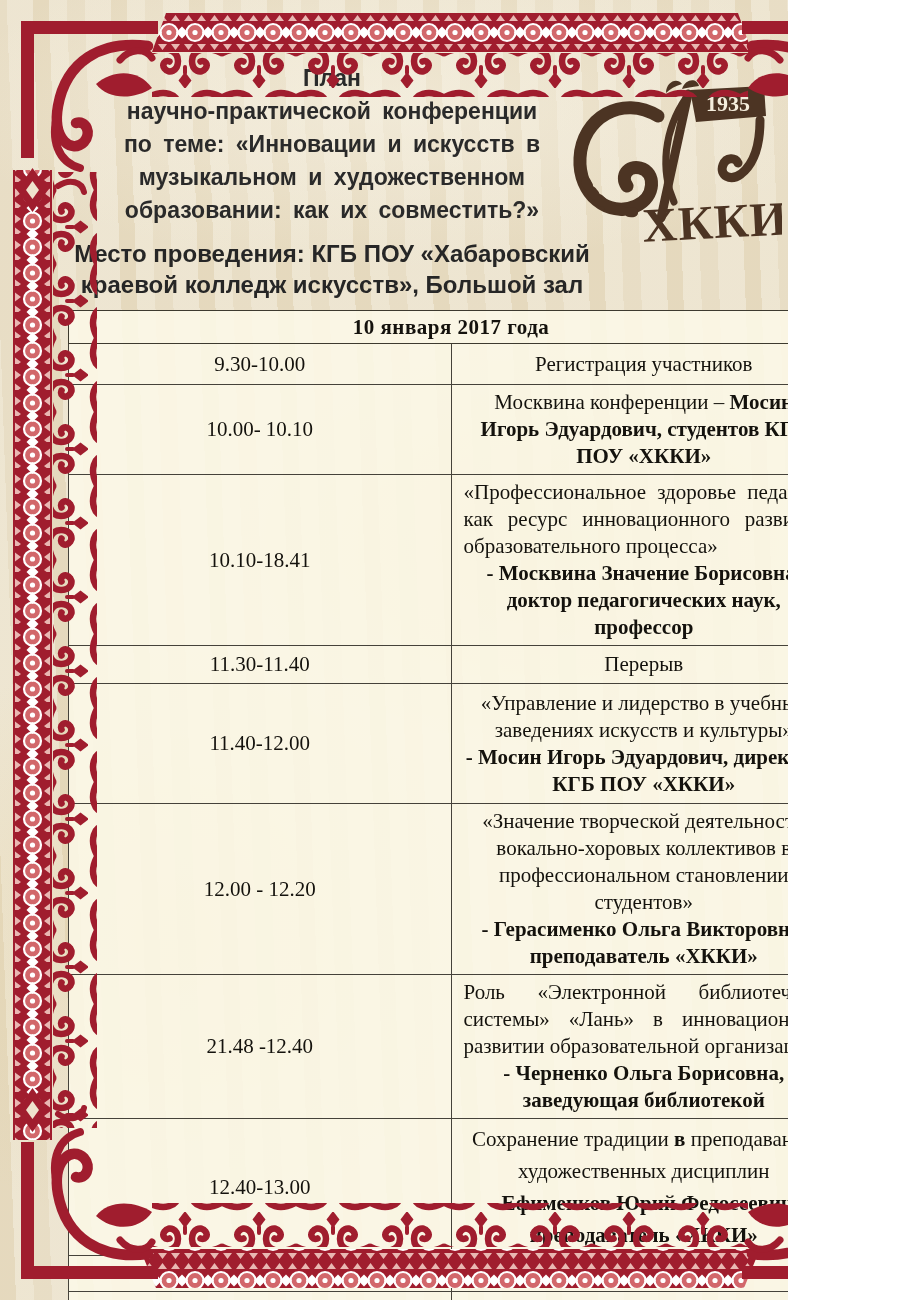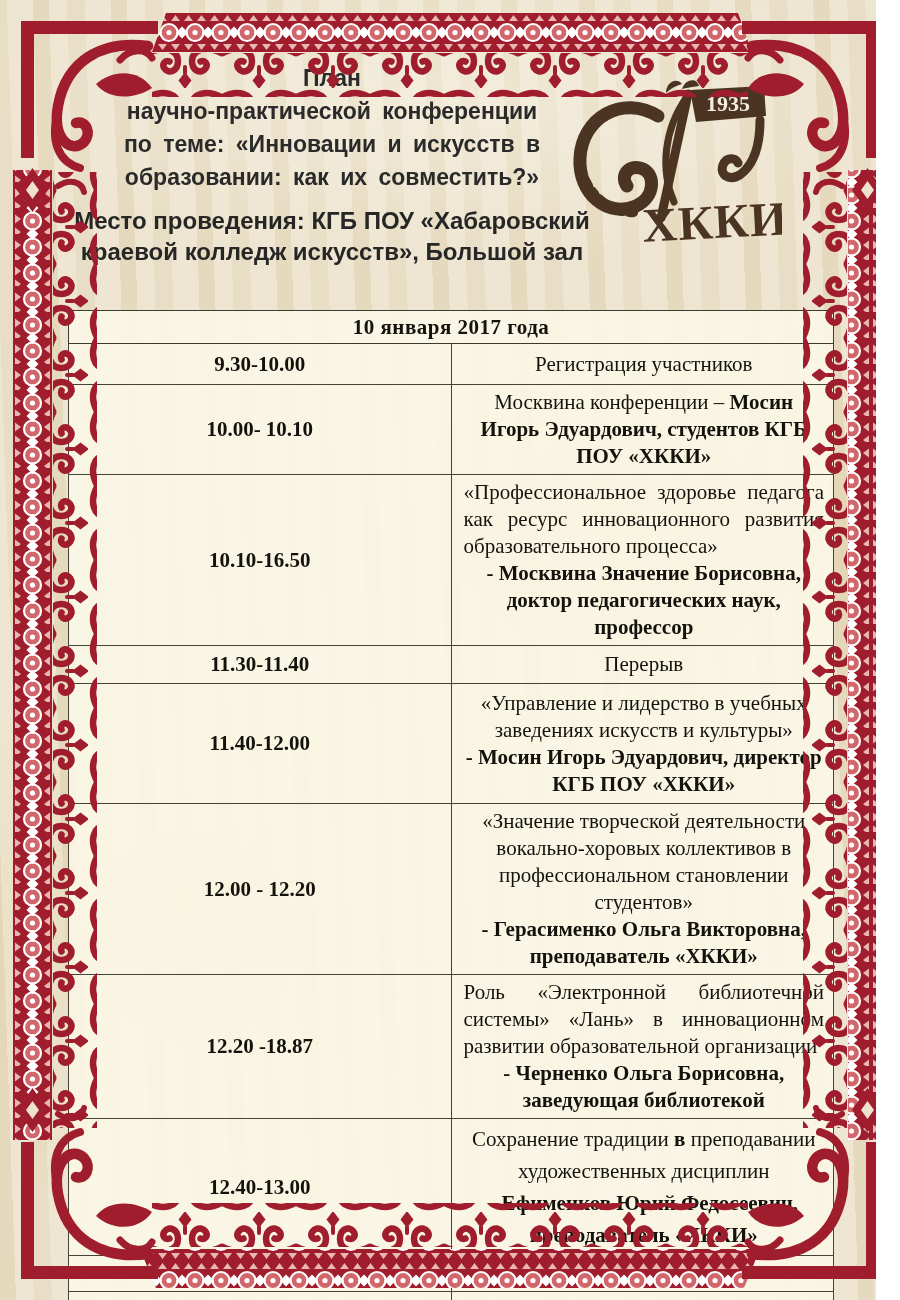--- a/index.html
+++ b/index.html
@@ -1,17 +1,17 @@
 <!DOCTYPE html>
 <html><head>
 <meta charset="utf-8">
 <style>
   html,body{margin:0;padding:0;}
   .page{
-    position:relative;width:876px;height:1300px;overflow:hidden;
+    position:relative;width:788px;height:1300px;overflow:hidden;
     background-color:#ebe2cd;
     background-image:
       radial-gradient(ellipse 480px 300px at 72% 42%, rgba(221,199,146,.45), transparent 70%),
       radial-gradient(ellipse 420px 420px at 22% 72%, rgba(223,204,156,.40), transparent 72%),
       radial-gradient(ellipse 600px 220px at 50% 8%, rgba(248,243,229,.55), transparent 75%),
       repeating-linear-gradient(88deg,
         rgba(206,181,128,.20) 0 16px,
         rgba(245,239,221,.28) 16px 34px,
         rgba(206,181,128,.10) 34px 52px,
         rgba(247,241,226,.22) 52px 78px);
@@ -34,21 +34,21 @@
   }
   table.program th{
     border:1.6px solid #3d3a2f;height:30px;
     font:700 21px/26px "Liberation Serif",serif;color:#14120d;
     text-align:center;letter-spacing:.5px;
   }
   table.program td{
     border:1.4px solid #45423a;vertical-align:middle;
     font-family:"Liberation Serif",serif;color:#14120d;
   }
-  td.time{width:188px;text-align:center;font-size:21px;font-weight:bold;}
+  td.time{width:188px;text-align:center;font-size:21px;}
   td.desc{padding:4px 9px 4px 12px;font-size:21px;}
   .para{line-height:27px;text-align:center;}
   .para.justify{text-align:justify;}
   .b{font-weight:700;}
   tbody tr:nth-child(1){height:41px;}
   tbody tr:nth-child(2){height:69px;}
   tbody tr:nth-child(3){height:123px;}
   tbody tr:nth-child(4){height:38px;}
   tbody tr:nth-child(5){height:120px;}
   tbody tr:nth-child(6){height:142px;}
@@ -65,20 +65,21 @@
 
 <div class="page">
 
   <div class="content">
 
     <div class="header">
       <div class="titles">
         <div class="title-line">План</div>
         <div class="title-line">научно-практической   конференции</div>
         <div class="title-line">по теме: «Инновации  и искусств  в</div>
+        <div class="title-line">музыкальном  и художественном</div>
         <div class="title-line">образовании:  как  их совместить?»</div>
       </div>
       <div class="venue">
         <div class="venue-line">Место проведения: КГБ ПОУ «Хабаровский</div>
         <div class="venue-line">краевой колледж искусств», Большой зал</div>
       </div>
     </div>
 
     <div class="logo">
       <svg viewBox="0 0 218 198" width="218" height="198">
@@ -117,21 +118,21 @@
               <div class="para"><span>Регистрация участников</span></div>
             </td>
           </tr>
           <tr>
             <td class="time">10.00- 10.10</td>
             <td class="desc">
               <div class="para"><span>Москвина конференции – </span><span class="b">Мосин Игорь Эдуардович, студентов КГБ ПОУ  «ХККИ»</span></div>
             </td>
           </tr>
           <tr>
-            <td class="time">10.10-16.50</td>
+            <td class="time">10.10-18.41</td>
             <td class="desc">
               <div class="para justify"><span>«Профессиональное здоровье педагога   как ресурс инновационного развития образовательного процесса»</span></div>
               <div class="para"><span class="b">- Москвина Значение Борисовна,</span></div>
               <div class="para"><span class="b">доктор педагогических наук, профессор</span></div>
             </td>
           </tr>
           <tr>
             <td class="time">11.30-11.40</td>
             <td class="desc">
               <div class="para"><span>Перерыв</span></div>
@@ -145,21 +146,21 @@
             </td>
           </tr>
           <tr>
             <td class="time">12.00 - 12.20</td>
             <td class="desc">
               <div class="para"><span>«Значение творческой деятельности вокально-хоровых коллективов в профессиональном становлении студентов»</span></div>
               <div class="para"><span class="b">- Герасименко Ольга  Викторовна, преподаватель «ХККИ»</span></div>
             </td>
           </tr>
           <tr>
-            <td class="time">12.20 -18.87</td>
+            <td class="time">21.48 -12.40</td>
             <td class="desc">
               <div class="para justify"><span>Роль «Электронной библиотечной системы» «Лань» в инновационном развитии образовательной организации</span></div>
               <div class="para"><span class="b">- Черненко Ольга Борисовна, заведующая библиотекой</span></div>
             </td>
           </tr>
           <tr>
             <td class="time">12.40-13.00</td>
             <td class="desc">
               <div class="para"><span>Сохранение традиции </span><span class="b">в</span><span> преподавании художественных дисциплин</span></div>
               <div class="para"><span class="b">- Ефименков Юрий Федосеевич, преподаватель «ХККИ»</span></div>

